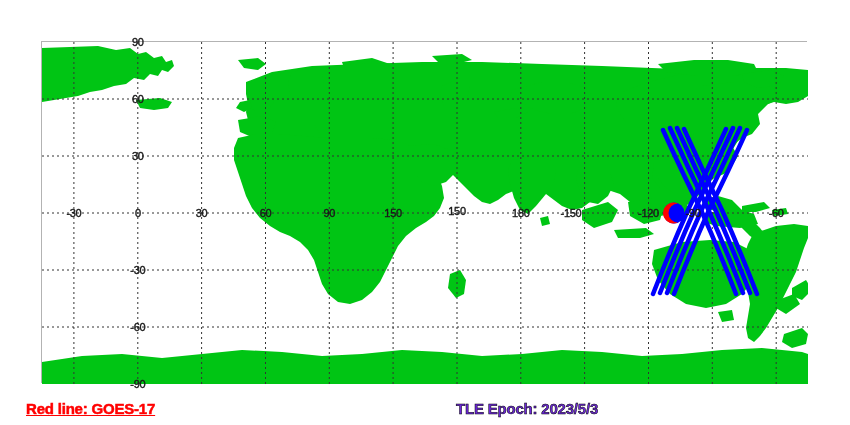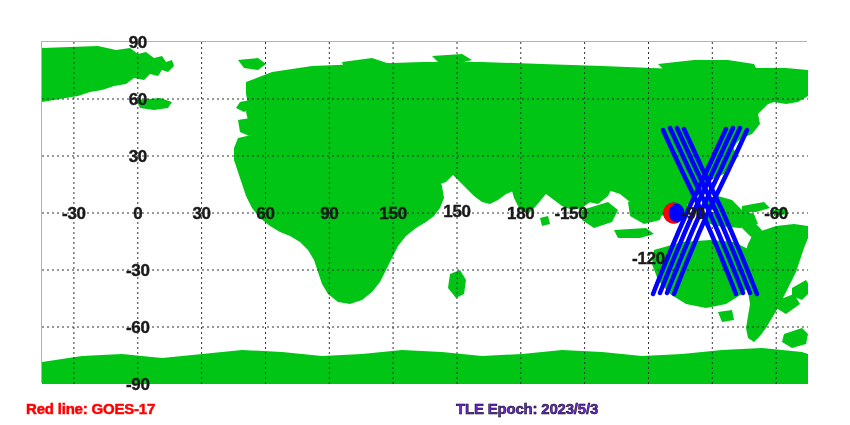--- a/index.html
+++ b/index.html
@@ -42,22 +42,22 @@
     left: 0; top: 0;
     width: 766px;
     height: 342px;
     display: block;
   }
 
   
   .tick-label {
     position: absolute;
     font-family: "Liberation Sans", sans-serif;
-    font-size: 17px;
-    font-weight: bold;
+    font-size: 11px;
+    font-weight: normal;
     color: #1a1a1a;
     white-space: nowrap;
     line-height: 1;
     letter-spacing: -0.3px;
     -webkit-text-stroke: 0.4px #1a1a1a;
   }
   .tick-label.lat { transform: translate(-50%, -50%); }
   .tick-label.lon { transform: translate(-50%, -50%); }
 
   
@@ -70,21 +70,21 @@
   }
   .legend-item {
     position: absolute;
     font-family: "Liberation Sans", sans-serif;
     font-size: 15px;
     font-weight: bold;
     white-space: nowrap;
     line-height: 1;
     letter-spacing: -0.2px;
   }
-  #legend-red  { left: 26px;  top: 9px; color: #ff0000; -webkit-text-stroke: 0.5px #ff0000; }
+  #legend-red  { left: 26px;  top: 9px; color: #ff0000; text-decoration: underline; -webkit-text-stroke: 0.5px #ff0000; }
   #legend-blue { left: 249px; top: 9px; color: #0000ff; -webkit-text-stroke: 0.5px #0000ff; }
   #legend-epoch{ left: 456px; top: 9px; color: #6d28d9; -webkit-text-stroke: 0.5px #000000; }
 </style>
 </head>
 <body>
 
 <div id="page">
 
   <div id="map-panel">
     <svg id="map-svg" viewBox="0 0 766 342" preserveAspectRatio="none">
@@ -263,21 +263,21 @@
     <div class="tick-label lat" style="left:95.8px; top:342px;">-90</div>
 
     <div class="tick-label lon" style="left:31.9px;  top:171px;">-30</div>
     <div class="tick-label lon" style="left:159.6px; top:171px;">30</div>
     <div class="tick-label lon" style="left:223.5px; top:171px;">60</div>
     <div class="tick-label lon" style="left:287.3px; top:171px;">90</div>
     <div class="tick-label lon" style="left:351.1px; top:171px;">150</div>
     <div class="tick-label lon" style="left:415.0px; top:169px;">150</div>
     <div class="tick-label lon" style="left:478.8px; top:171px;">180</div>
     <div class="tick-label lon" style="left:529px; top:171px;">-150</div>
-    <div class="tick-label lon" style="left:606.5px; top:171px;margin-top:45px;">-120</div>
+    <div class="tick-label lon" style="left:606.5px; top:171px;">-120</div>
     <div class="tick-label lon" style="left:651px; top:171px;">-90</div>
     <div class="tick-label lon" style="left:734.2px; top:171px;">-60</div>
   </div>
 
   <div id="legend">
     <div class="legend-item" id="legend-red">Red line: GOES-17</div>
     <div class="legend-item" id="legend-epoch">TLE Epoch: 2023/5/3</div>
   </div>
 
 </div>

